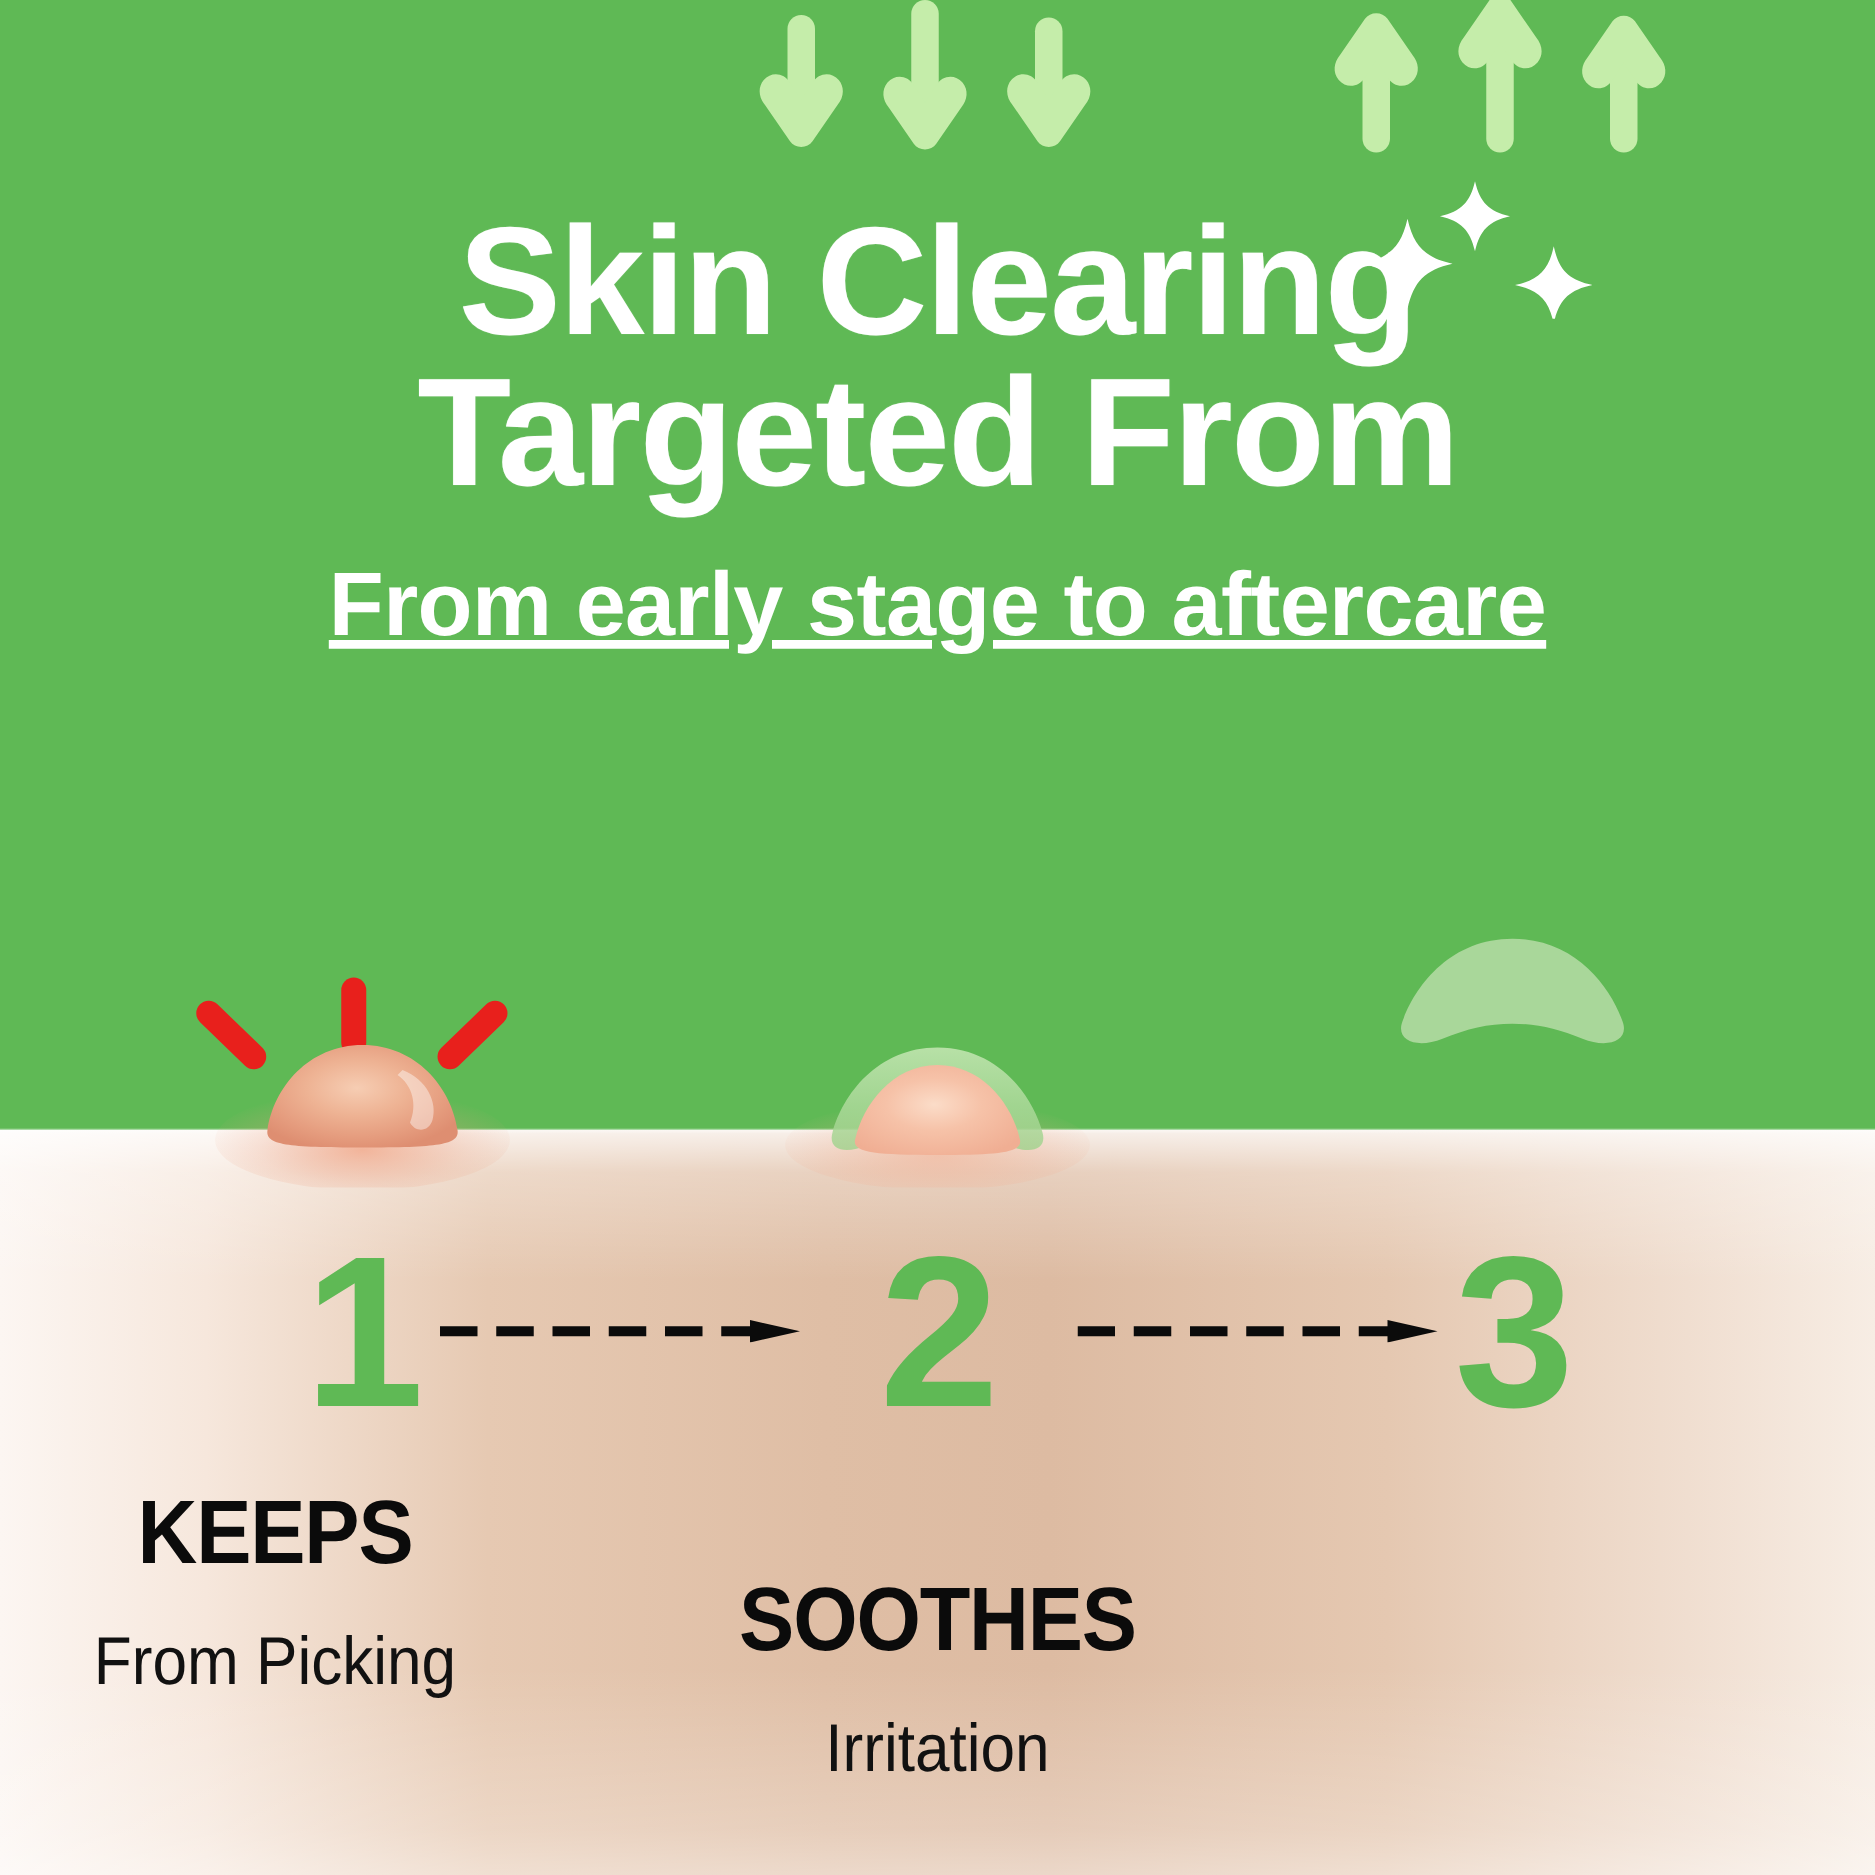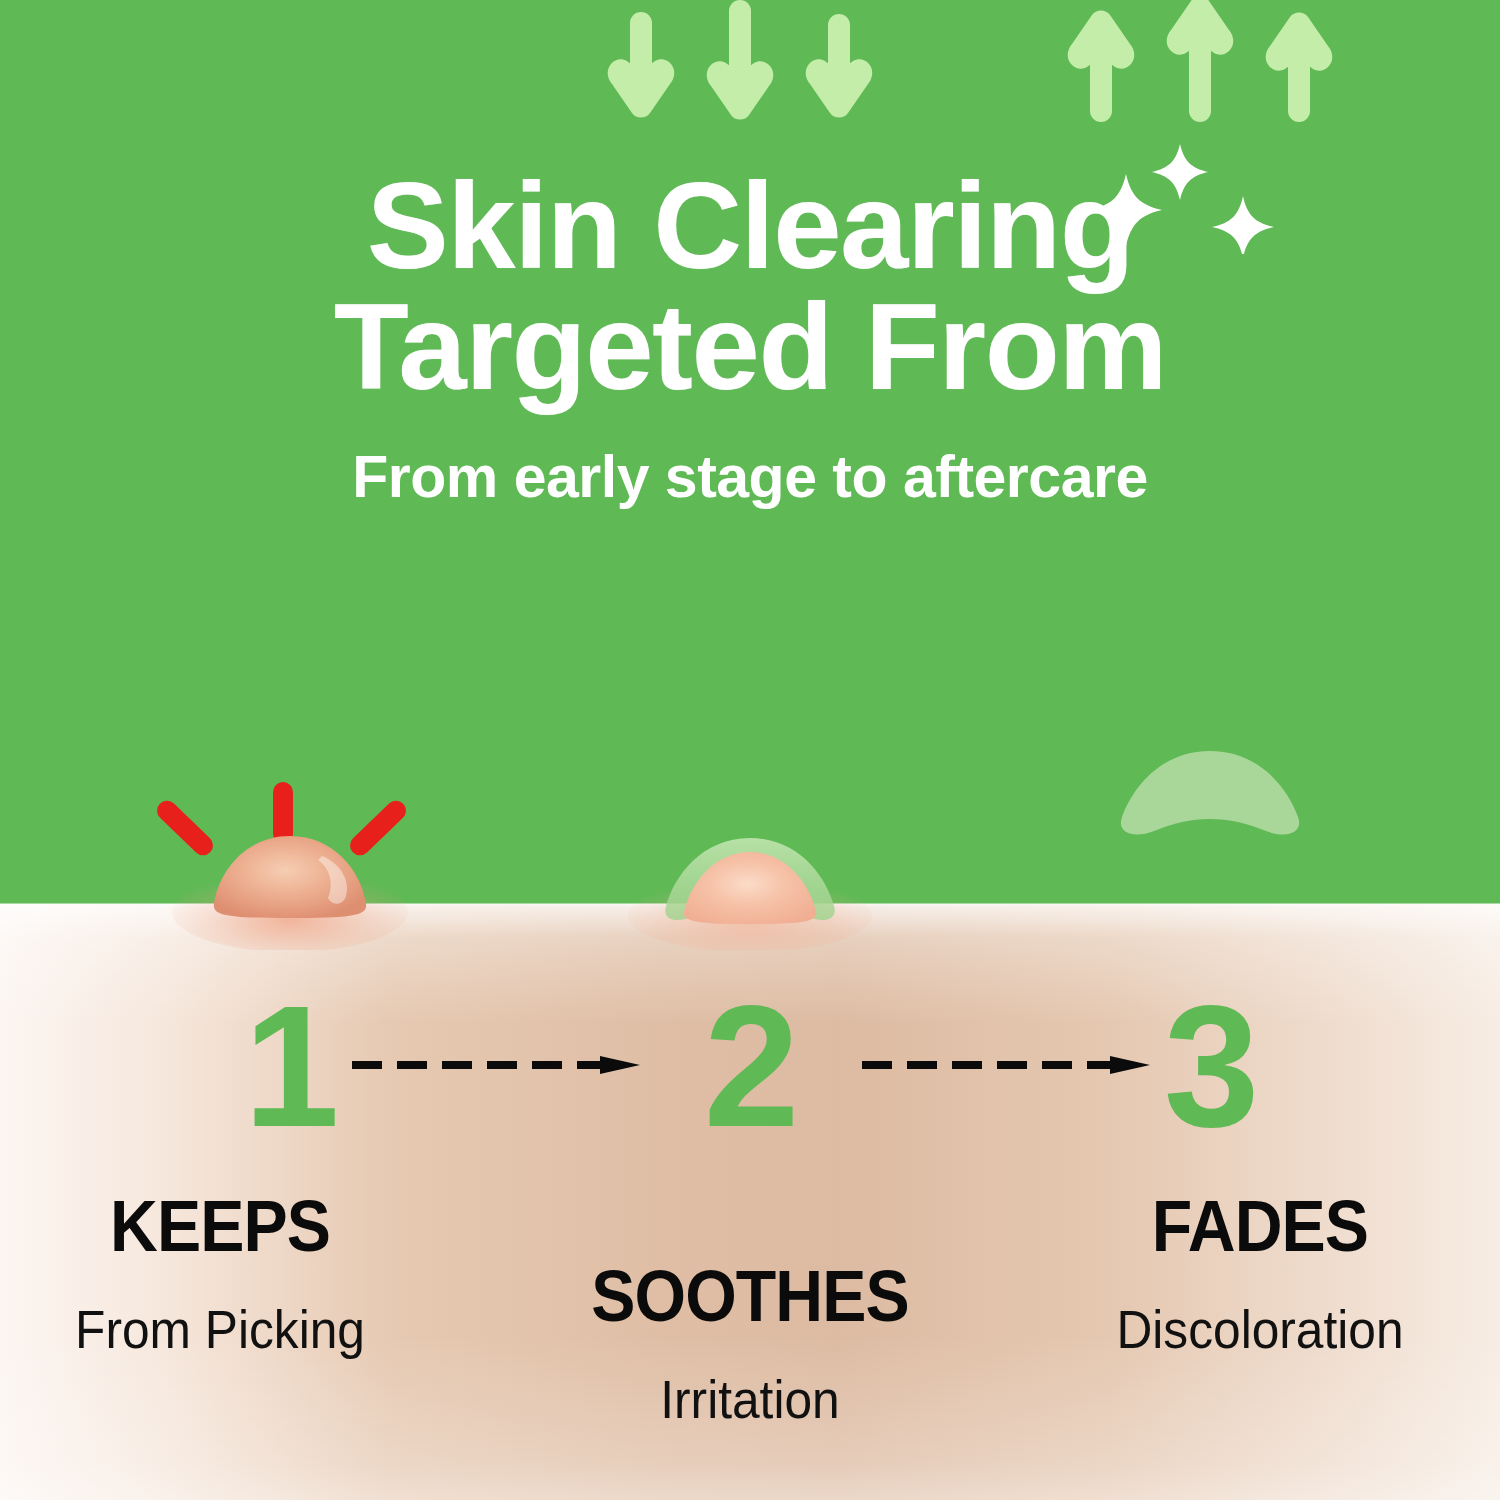--- a/index.html
+++ b/index.html
@@ -50,22 +50,23 @@
   .title{
     margin:0;padding-top:166px;
     font-size:123px;line-height:0.98;font-weight:700;
     letter-spacing:-1.5px;
     font-family:"Liberation Sans", sans-serif;
     text-shadow:0 0 1px rgba(255,255,255,.35);
   }
   .title .l2{display:block;}
   .subtitle{
     margin:0;padding-top:40px;
-    font-size:59px;font-weight:700;line-height:1.05;
+    font-size:72px;font-weight:700;line-height:1.05;
     letter-spacing:-0.5px;
+    text-decoration:underline;
   }
 
   
   .stage{position:absolute;left:0;top:0;width:1500px;height:1500px;}
   .col{position:absolute;top:0;height:1500px;}
   .col-1{left:110px;width:360px;}
   .col-2{left:570px;width:360px;}
   .col-3{left:1030px;width:360px;}
 
   
@@ -263,18 +264,14 @@
   </svg>
 
   <div class="label lb-1">
     <p class="lb-main">KEEPS</p>
     <p class="lb-sub">From Picking</p>
   </div>
   <div class="label lb-2">
     <p class="lb-main">SOOTHES</p>
     <p class="lb-sub">Irritation</p>
   </div>
-  <div class="label lb-3">
-    <p class="lb-main">FADES</p>
-    <p class="lb-sub">Discoloration</p>
-  </div>
 
 </div>
 
 </body></html>

